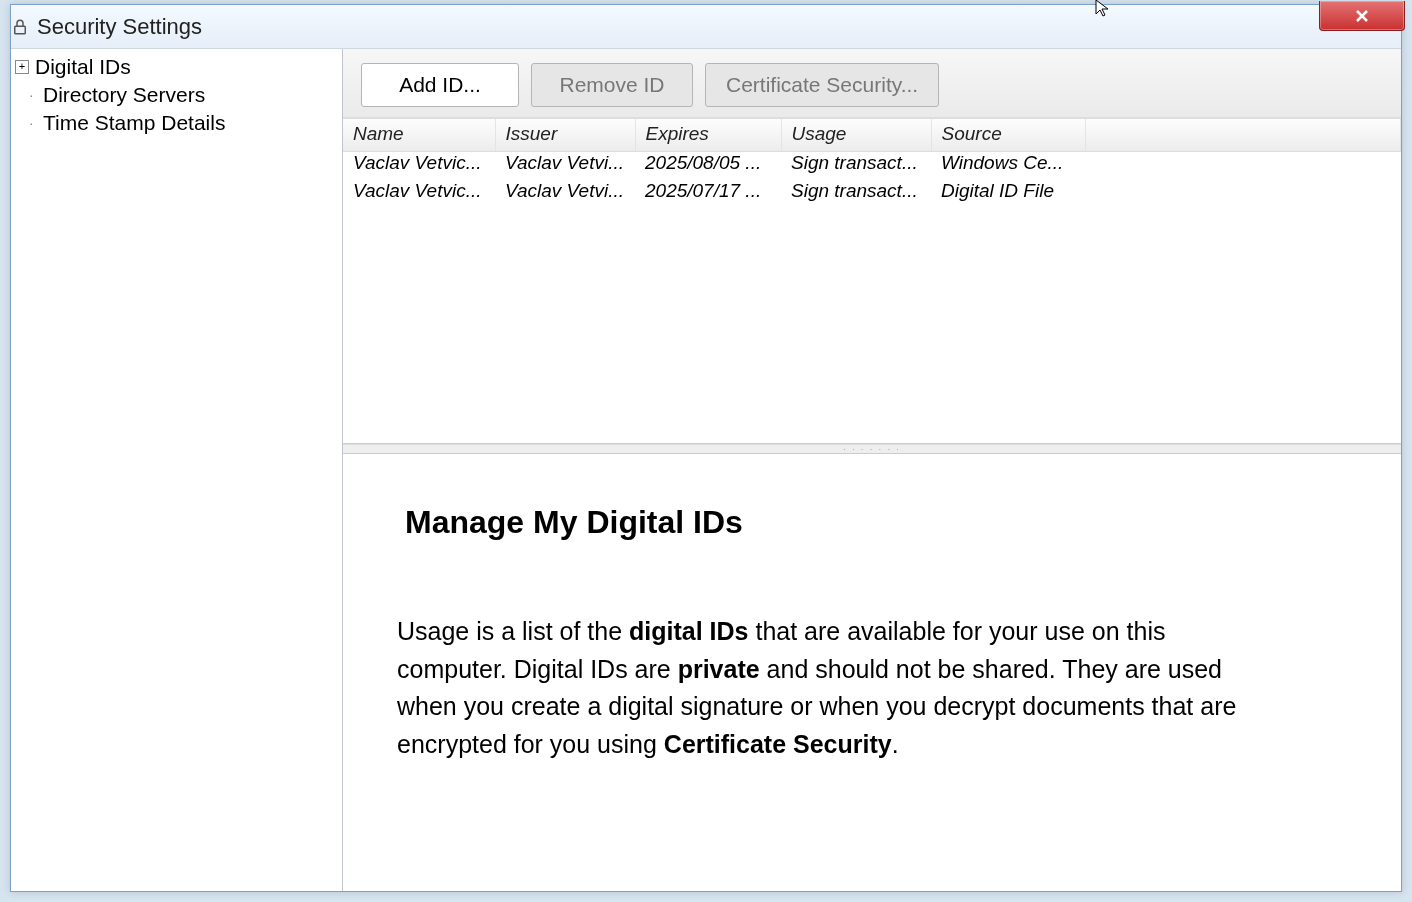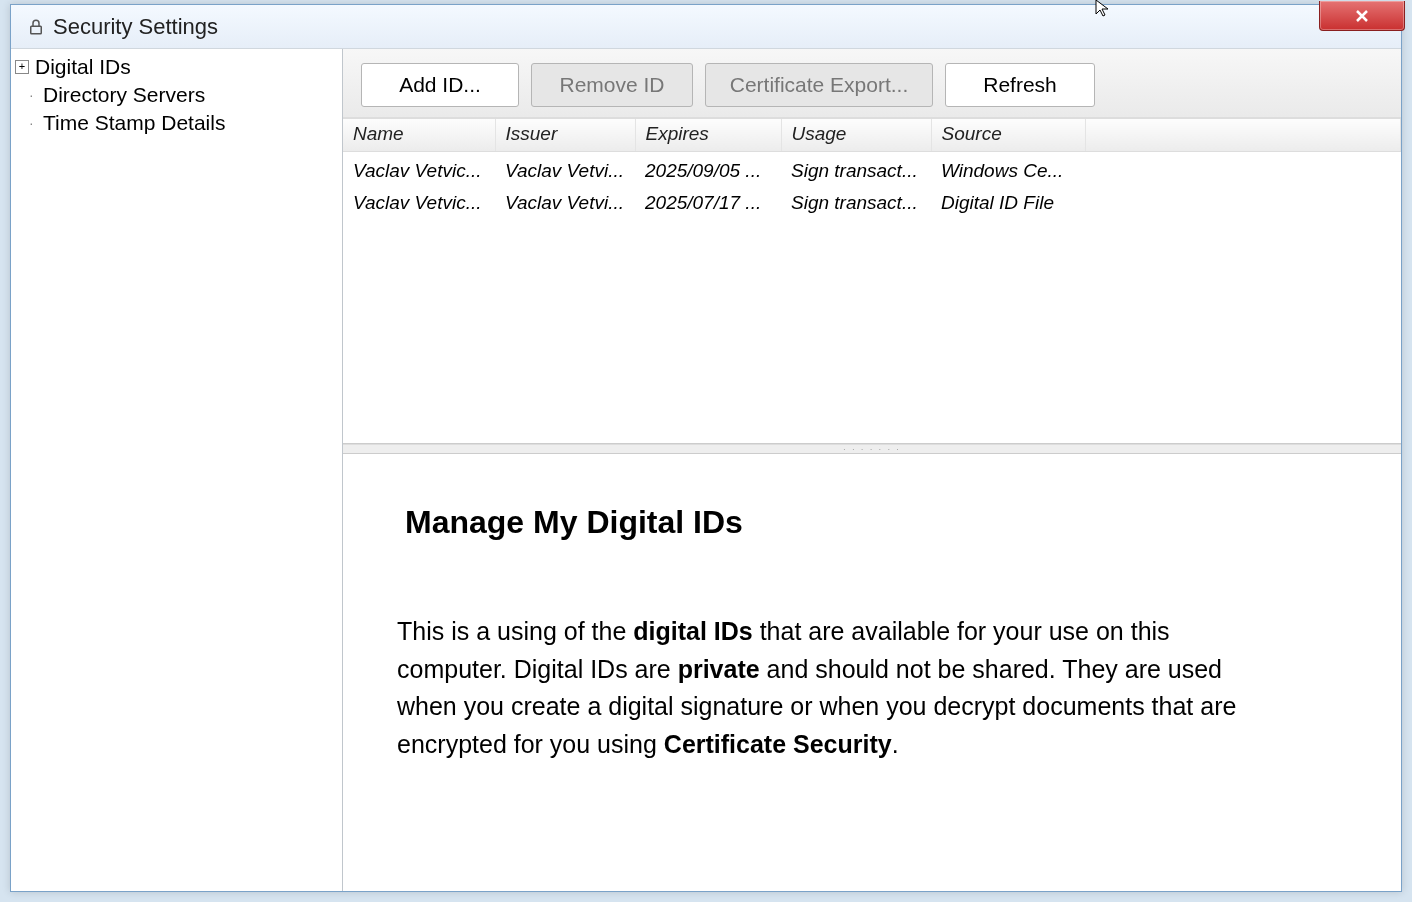--- a/index.html
+++ b/index.html
@@ -16,21 +16,21 @@
     width: 1392px; height: 888px;
     background: #fff;
     border: 1px solid #7aa2c8;
     box-shadow: 0 0 8px rgba(0,0,0,0.15);
   }
   
   .titlebar {
     height: 44px;
     background: linear-gradient(to bottom, #f4f9ff, #e6eef8);
     display: flex; align-items: center;
-    padding: 0 16px;
+    padding: 0 0;
     position: relative;
     border-bottom: 1px solid #d0d7de;
   }
   .titlebar .lock {
     width: 18px; height: 18px; margin-right: 8px;
     color: #666;
   }
   .titlebar .title {
     font-size: 22px;
     color: #222;
@@ -138,21 +138,21 @@
     color: #222;
     background: linear-gradient(to bottom, #fdfdfd, #ececec);
     border-bottom: 1px solid #ddd;
     border-right: 1px solid #e4e4e4;
     padding: 4px 10px 6px;
     height: 32px;
     white-space: nowrap;
     overflow: hidden;
   }
   td {
-    padding: 8px 10px 2px;
+    padding: 0 10px 2px;
     height: 28px;
     white-space: nowrap;
     overflow: hidden;
     text-overflow: ellipsis;
     vertical-align: top;
   }
   .col-name   { width: 152px; }
   .col-issuer { width: 140px; }
   .col-expires{ width: 146px; }
   .col-usage  { width: 150px; }
@@ -241,41 +241,40 @@
         <span class="tree-branch">·</span>
         <span>Time Stamp Details</span>
       </div>
     </div>
 
     <div class="main">
 
       <div class="toolbar">
         <button class="btn wide1">Add ID...</button>
         <button class="btn wide2 disabled">Remove ID</button>
-        <button class="btn wide4 disabled">Certificate Export...</button>
-        <button class="btn wide5">Refresh</button>
+        <button class="btn wide4 disabled">Certificate Security...</button>
       </div>
 
       <div class="table-wrap">
         <table>
           <thead>
             <tr>
               <th class="col-name">Name</th>
               <th class="col-issuer">Issuer</th>
               <th class="col-expires">Expires</th>
               <th class="col-usage">Usage</th>
               <th class="col-source">Source</th>
               <th class="col-spacer"></th>
             </tr>
           </thead>
           <tbody>
             <tr>
               <td>Vaclav Vetvic...</td>
               <td>Vaclav Vetvi...</td>
-              <td>2025/09/05 ...</td>
+              <td>2025/08/05 ...</td>
               <td>Sign transact...</td>
               <td>Windows Ce...</td>
               <td></td>
             </tr>
             <tr>
               <td>Vaclav Vetvic...</td>
               <td>Vaclav Vetvi...</td>
               <td>2025/07/17 ...</td>
               <td>Sign transact...</td>
               <td>Digital ID File</td>
@@ -283,21 +282,21 @@
             </tr>
           </tbody>
         </table>
       </div>
 
       <div class="splitter">· · · · · · ·</div>
 
       <div class="info">
         <h2>Manage My Digital IDs</h2>
         <p>
-          <span>This is a using of the </span><strong>digital IDs</strong><span> that are available for your use on this computer. Digital IDs are </span><strong>private</strong><span> and should not be shared. They are used when you create a digital signature or when you decrypt documents that are encrypted for you using </span><strong>Certificate Security</strong><span>.</span>
+          <span>Usage is a list of the </span><strong>digital IDs</strong><span> that are available for your use on this computer. Digital IDs are </span><strong>private</strong><span> and should not be shared. They are used when you create a digital signature or when you decrypt documents that are encrypted for you using </span><strong>Certificate Security</strong><span>.</span>
         </p>
       </div>
 
     </div>
   </div>
 </div>
 
 <svg class="cursor-arrow" viewBox="0 0 20 20">
   <path d="M2 2 L2 16 L6 12 L9 18 L11 17 L8 11 L14 11 Z" fill="#fff" stroke="#000" stroke-width="1"></path>
 </svg>

